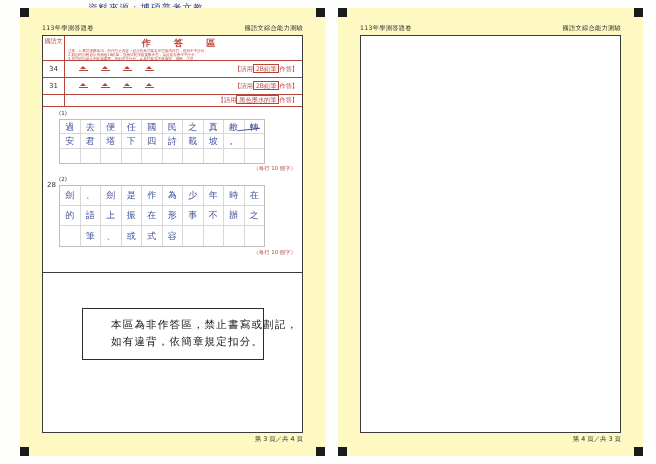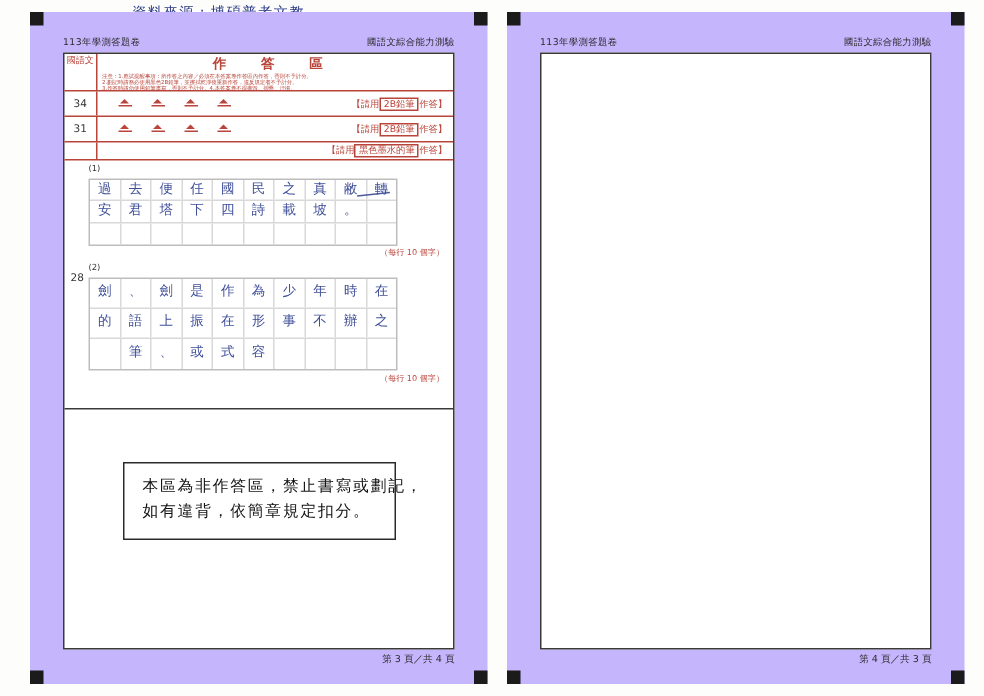--- a/index.html
+++ b/index.html
@@ -14,21 +14,21 @@
   }
   .scan {
     position: absolute;
     top: 0; left: 0;
     width: 656px; height: 464px;
     background: #fdfdfb;
   }
   
   .sheet {
     position: absolute;
-    background: #c4b5fd;
+    background: #fef9c3;
   }
   .sheet-left  { left: 20px;  top: 8px; width: 305px; height: 448px; }
   .sheet-right { left: 338px; top: 8px; width: 305px; height: 448px; }
 
   
   .reg {
     position: absolute;
     width: 9px; height: 9px;
     background: #1b1b1b;
   }
@@ -229,21 +229,21 @@
     opacity: .85;
     transform: rotate(-6deg);
   }
 
   
   .nowrite {
     position: absolute;
     border: 1px solid #2b2b2b;
     background: #fff;
     box-sizing: border-box;
-    padding: 7px 10px 9px 12px;
+    padding: 7px 10px 9px 28px;
     font-family: "DejaVu Serif", serif;
     color: #111;
     font-size: 10.5px;
     line-height: 17px;
     letter-spacing: 1.2px;
   }
   .nowrite div { white-space: nowrap; }
 
   .nowrite-left {
     left: 62px; top: 300px; width: 182px;

